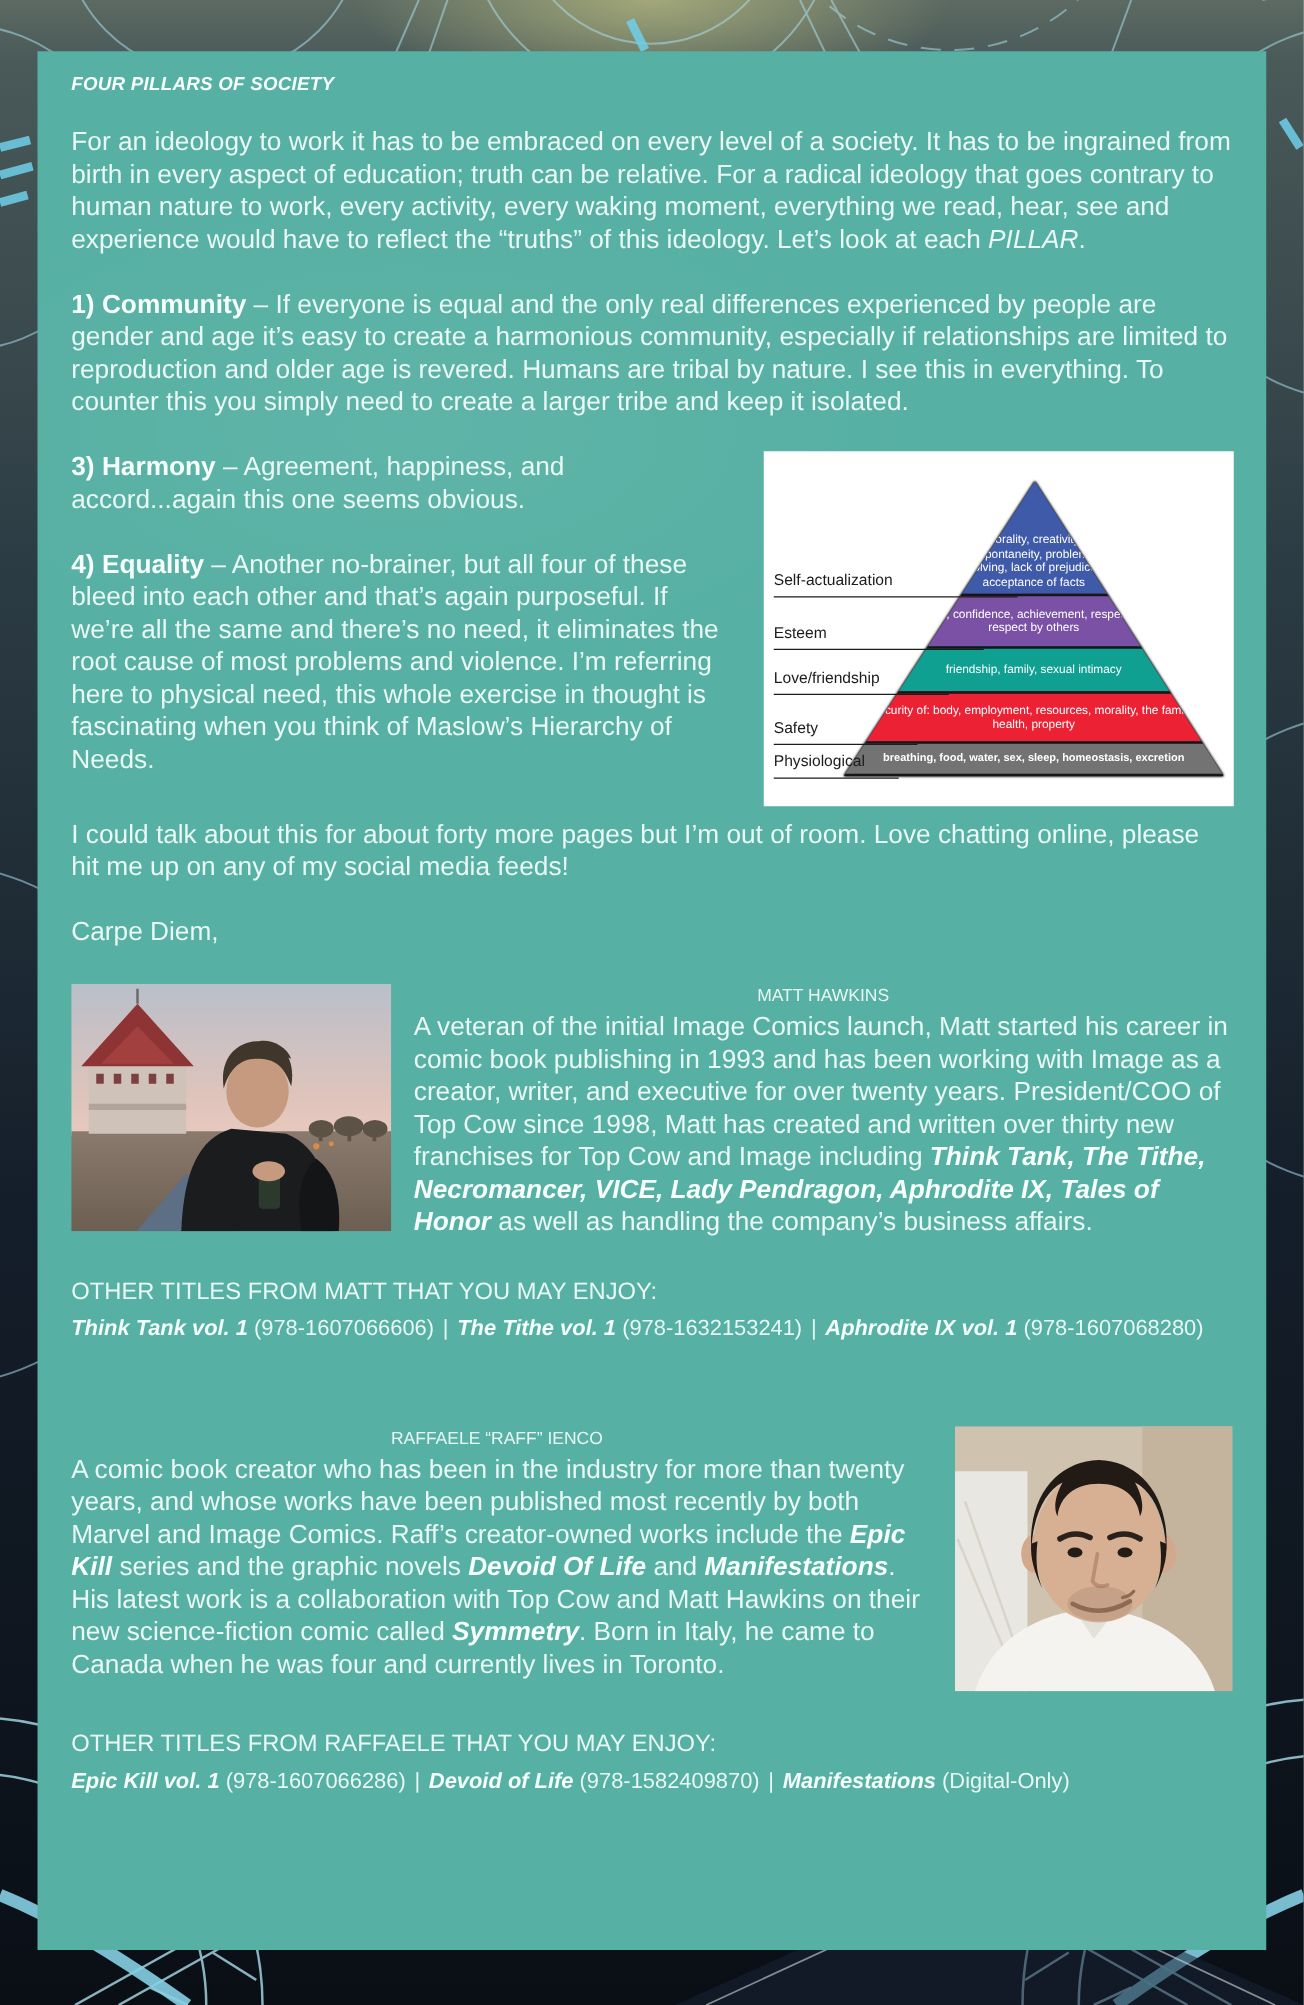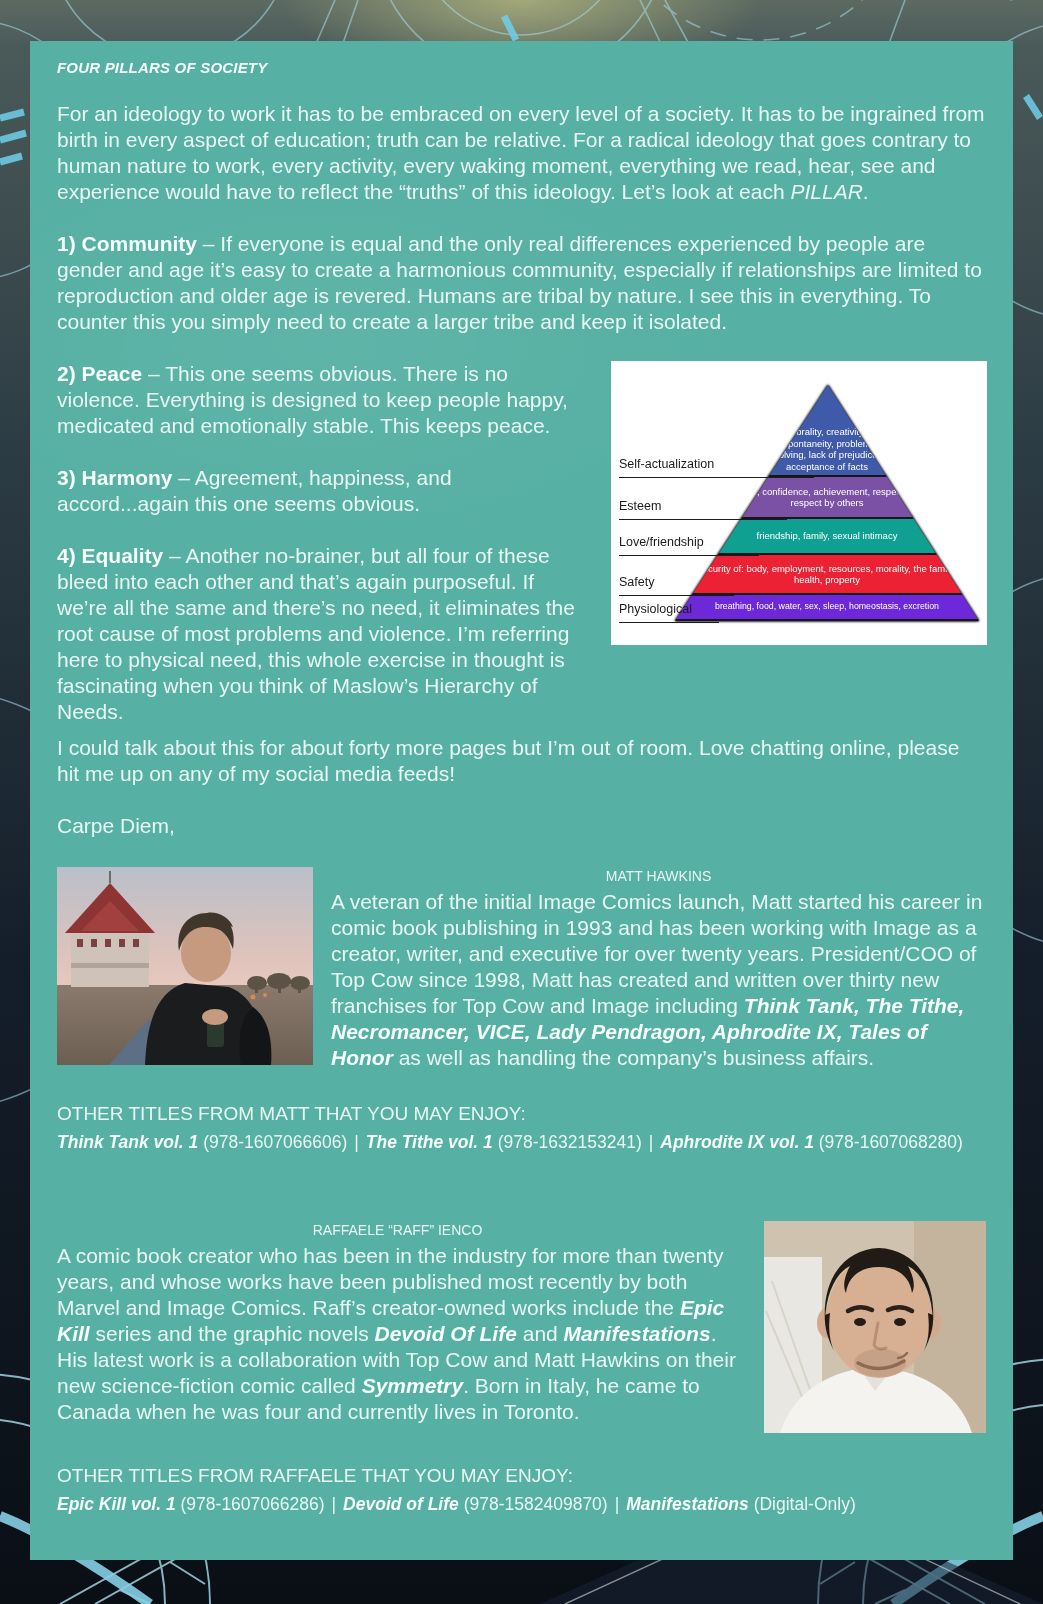--- a/index.html
+++ b/index.html
@@ -38,21 +38,21 @@
   .band + .band{border-top:2px solid #15151a;}
   .band span{display:block;margin:0 auto;}
   .b0{height:90px;background:#3f5aa9;align-items:flex-end;padding-bottom:3px;}
   .b0 span{width:118px;}
   .b1{height:42px;background:#7a51a5;}
   .b1 span{width:242px;}
   .b2{height:36px;background:#0fa092;}
   .b2 span{width:260px;}
   .b3{height:40px;background:#ed2134;}
   .b3 span{width:264px;}
-  .b4{flex:1;background:#6d28d9;font-size:8.8px;}
+  .b4{flex:1;background:#737373;font-size:8.8px;font-weight:bold;}
   .b4 span{width:300px;}
   .flabel{position:absolute;left:8px;font-size:12.5px;color:#1c1c1c;
           border-bottom:1.5px solid #1c1c1c;padding-bottom:6px;white-space:nowrap;}
   .fl0{bottom:167px;width:195px;}
   .fl1{bottom:125px;width:168px;}
   .fl2{bottom:89px;width:140px;}
   .fl3{bottom:49px;width:115px;}
   .fl4{bottom:22px;width:100px;}
   
   .signoff{margin-bottom:24px;}
@@ -129,21 +129,20 @@
 <div class="panel">
 
   <h1 class="page-title">FOUR PILLARS OF SOCIETY</h1>
 
   <p class="body"><span>For an ideology to work it has to be embraced on every level of a society. It has to be ingrained from birth in every aspect of education; truth can be relative. For a radical ideology that goes contrary to human nature to work, every activity, every waking moment, everything we read, hear, see and experience would have to reflect the “truths” of this ideology. Let’s look at each </span><span class="i">PILLAR</span><span>.</span></p>
 
   <p class="body"><span class="b">1) Community</span><span> – If everyone is equal and the only real differences experienced by people are gender and age it’s easy to create a harmonious community, especially if relationships are limited to reproduction and older age is revered. Humans are tribal by nature. I see this in everything. To counter this you simply need to create a larger tribe and keep it isolated.</span></p>
 
   <div class="two-col">
     <div class="col-left">
-      <p class="body"><span class="b">2) Peace</span><span> – This one seems obvious. There is no violence. Everything is designed to keep people happy, medicated and emotionally stable. This keeps peace.</span></p>
       <p class="body"><span class="b">3) Harmony</span><span> – Agreement, happiness, and accord...again this one seems obvious.</span></p>
       <p class="body"><span class="b">4) Equality</span><span> – Another no-brainer, but all four of these bleed into each other and that’s again purposeful. If we’re all the same and there’s no need, it eliminates the root cause of most problems and violence. I’m referring here to physical need, this whole exercise in thought is fascinating when you think of Maslow’s Hierarchy of Needs.</span></p>
     </div>
 
     <div class="figure">
       <div class="pyr">
         <div class="pyr-in">
           <div class="band b0">
               <span>morality, creativity, spontaneity, problem solving, lack of prejudice, acceptance of facts</span>
             </div>

